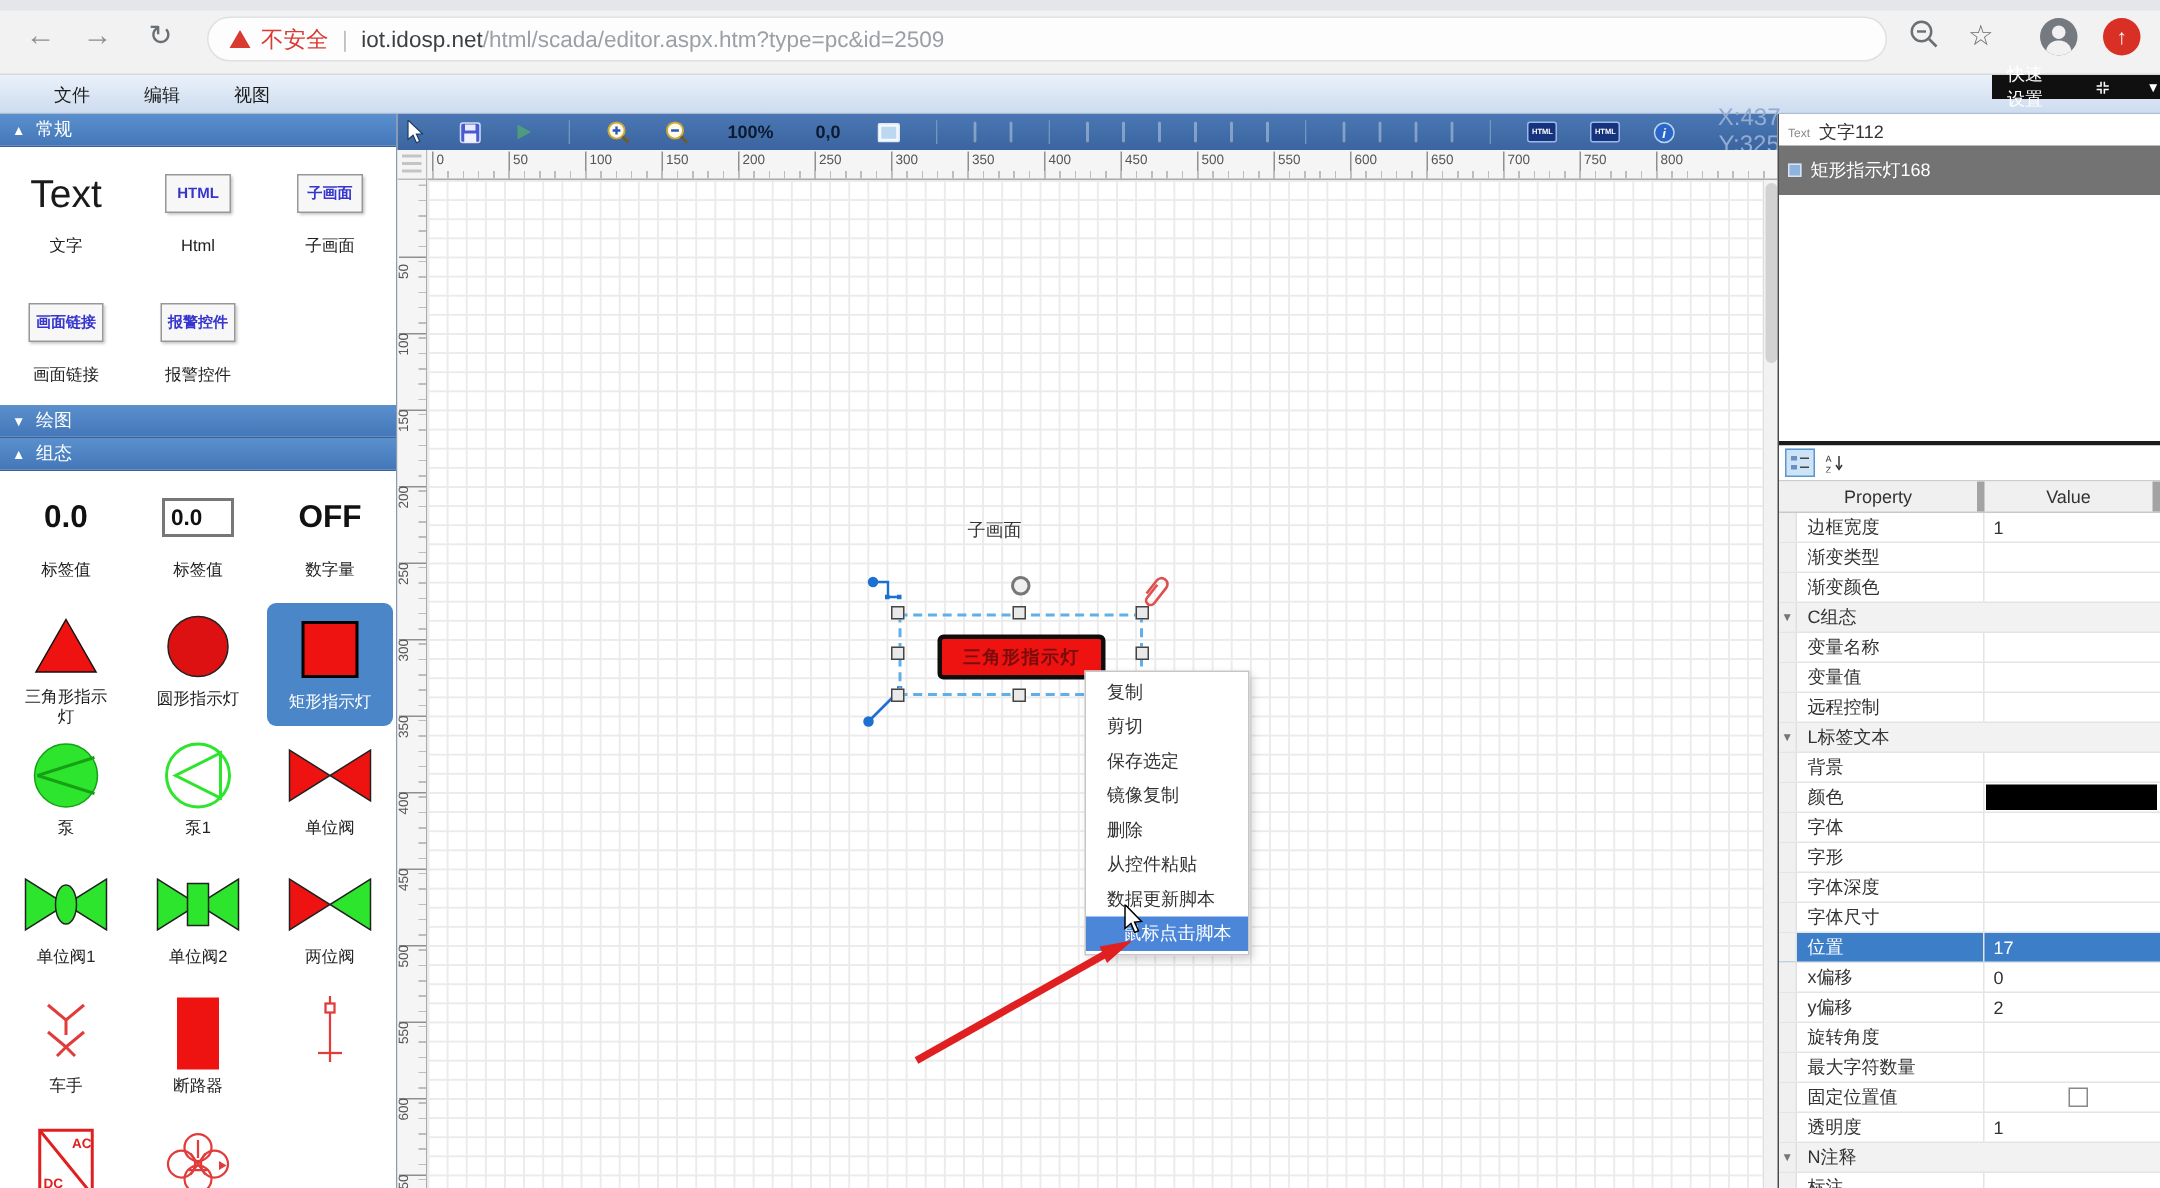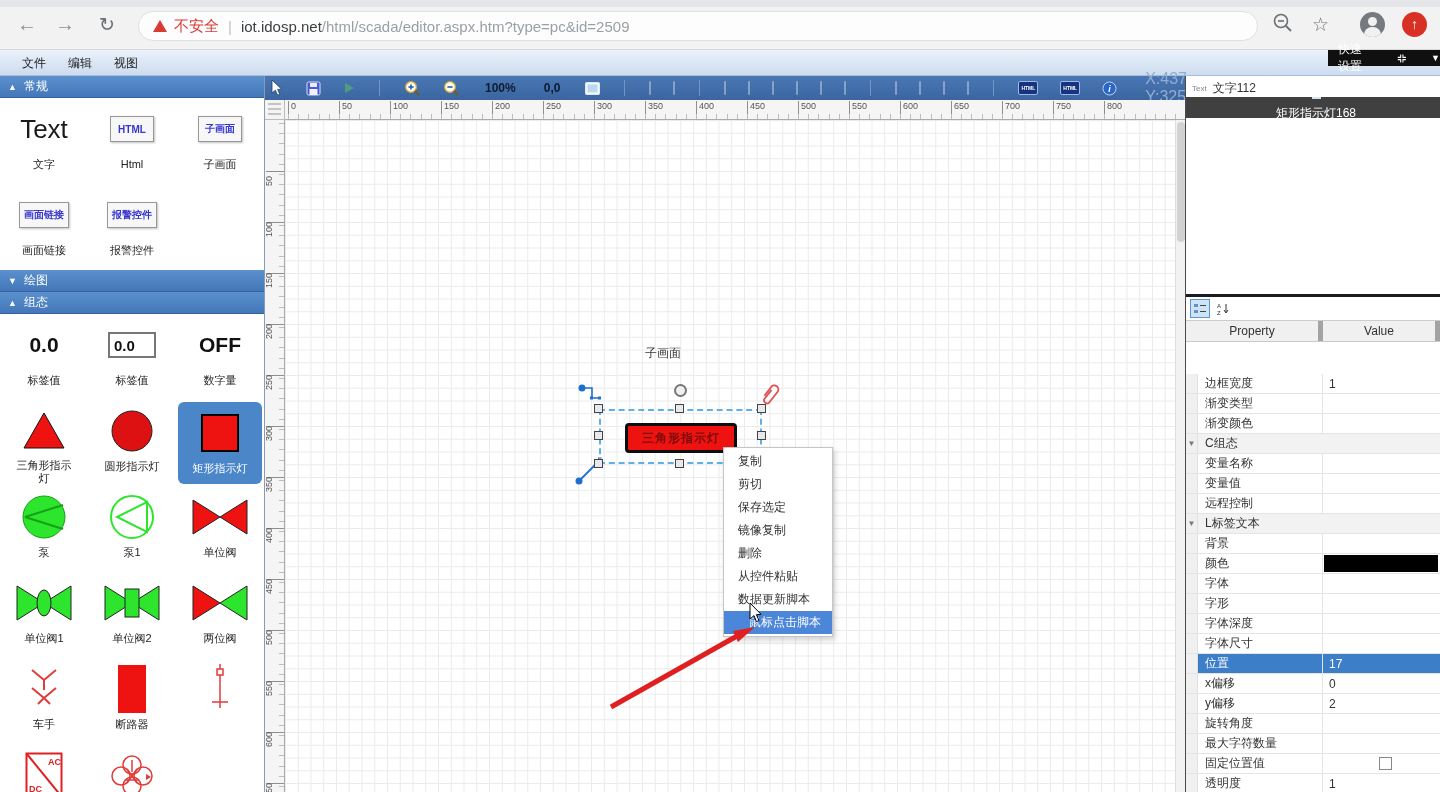--- a/index.html
+++ b/index.html
@@ -19,21 +19,21 @@
   .url-path { color:#9aa0a6; font-size:15px; }
   .bicon { position:absolute; top:12px; }
   .icon-zoomout { left:1272px; } .icon-star { left:1312px; font-size:19px; color:#6a6f74; top:13px;}
   .avatar { left:1360px; width:25px; height:25px; border-radius:50%; background:#757a80; overflow:hidden; }
   .avatar .head { position:absolute; left:8px; top:5px; width:9px; height:9px; border-radius:50%; background:#f1f1f1; }
   .avatar .body { position:absolute; left:4px; top:15px; width:17px; height:12px; border-radius:8px 8px 0 0; background:#f1f1f1; }
   .updbadge { left:1402px; width:25px; height:25px; border-radius:50%; background:#d93025; color:#fff; text-align:center; font-size:14px; line-height:24px; font-weight:bold; }
 
   
   .menubar { position:absolute; left:0; top:50px; width:1440px; height:26px; background:linear-gradient(#eaf1fa,#cddcEF); border-bottom:1px solid #a9bdd6; }
-  .menu-item { float:left; margin-left:22px; margin-top:5px; font-size:12px; color:#1c1c1c; cursor:default; }
+  .menu-item { float:left; margin-left:36px; margin-top:5px; font-size:12px; color:#1c1c1c; cursor:default; }
   .quickset { position:absolute; right:0; top:0; width:112px; height:16px; background:#101010; color:#fff; display:flex; align-items:center; padding-left:10px; gap:24px; }
   .quickset .qs-label { font-size:12px; }
   .qs-dd { color:#fff; font-size:9px; }
 
   
   .palette { position:absolute; left:0; top:76px; width:265px; bottom:0; background:#fff; border-right:1px solid #8a9ab0; overflow:hidden; }
   .pal-header { height:22px; background:linear-gradient(#5b90cd,#4377b9); color:#fff; font-size:12px; display:flex; align-items:center; gap:7px; padding-left:8px; border-bottom:1px solid #36619c; }
   .pal-tri { font-size:9px; }
   .pal-grid { display:grid; grid-template-columns:88px 88px 88px; background:#fff; }
   .pal-item { height:86px; display:flex; flex-direction:column; align-items:center; justify-content:flex-start; padding-top:8px; cursor:default; }
@@ -41,21 +41,21 @@
   .pal-caption { font-size:11px; color:#222; text-align:center; max-width:64px; line-height:1.25; margin-top:6px; word-break:break-all; }
   .pal-item.sel { background:#4b87c8; border-radius:6px; margin:2px; height:82px; }
   .pal-item.sel .pal-caption { color:#fff; }
   .g-textsample { font-size:26px; color:#1a1a1a; }
   .g-biglabel { font-size:21px; font-weight:bold; color:#111; }
   .g-boxlabel { width:48px; height:26px; border:2px solid #777; font-size:15px; font-weight:bold; color:#111; display:flex; align-items:center; padding-left:4px; }
   .g-btn { min-width:44px; height:26px; background:#f7f7f7; border:1px solid #989898; box-shadow:1px 1px 2px rgba(0,0,0,.25); color:#3636cf; font-size:10px; font-weight:bold; display:flex; align-items:center; justify-content:center; padding:0 4px; }
 
   
   .editor { position:absolute; left:265px; right:255px; top:76px; bottom:0; }
-  .toolbar { position:absolute; left:0; right:0; top:0; height:24px; background:linear-gradient(#4a77b4,#3a659f); display:flex; align-items:center; padding-left:6px; gap:22px; }
+  .toolbar { position:absolute; left:0; right:0; top:0; height:24px; background:linear-gradient(#4a77b4,#3a659f); display:flex; align-items:center; padding-left:6px; gap:22px;text-align:center; }
   .tbtn { width:18px; height:18px; display:flex; align-items:center; justify-content:center; }
   .tb-num { color:#0d1b30; font-size:12px; font-weight:bold; padding:0 3px; }
   .vsep { width:1px; height:16px; background:#2c507f; border-right:1px solid #6e96c6; margin:0 2px; }
   .dimicon { width:16px; height:14px; background:rgba(255,255,255,.22); border:1px solid rgba(255,255,255,.18); border-radius:2px; }
   .htmlbadge { background:#16337e; border:1px solid #9db7e8; border-radius:2px; color:#fff; font-size:5px; font-weight:bold; padding:3px 2px; letter-spacing:0; }
   .coords { color:#93add2; font-size:16px; margin-left:6px; }
   .corner { position:absolute; left:0; top:24px; width:20px; height:20px; background:#f4f4f4; border-right:1px solid #bbb; border-bottom:1px solid #bbb; }
   .corner i { display:block; height:2px; margin:3px 3px 0 3px; background:#c4c4c4; }
   .rulerH { position:absolute; left:20px; right:0; top:24px; height:20px; background:#f5f5f5; border-bottom:1px solid #aaa; overflow:hidden; }
   .rulerH:after { content:""; position:absolute; left:3px; right:0; bottom:0; height:5px; background:repeating-linear-gradient(90deg,#bdbdbd 0 1px,transparent 1px 10.2px); }
@@ -76,30 +76,30 @@
   .rot-handle { position:absolute; left:389px; top:264px; width:13px; height:13px; border:2px solid #777; background:#f0f0f0; border-radius:50%; }
   .jump-btn { position:absolute; left:340px; top:303px; width:112px; height:30px; background:#ee1311; border:3px solid #0d0d0d; border-radius:4px; color:#7a0c0c; font-size:12px; font-weight:bold; display:flex; align-items:center; justify-content:center; letter-spacing:1px; }
   .ctx-menu { position:absolute; left:438px; top:327px; width:110px; background:#fff; border:1px solid #c6c6c6; box-shadow:2px 3px 6px rgba(0,0,0,.18); padding:2px 0; }
   .ctx-item { height:23px; line-height:23px; font-size:12px; color:#333; padding-left:14px; cursor:default; }
   .ctx-item.hl { background:#4b86d8; color:#fff;text-align:center; }
 
   
   .rightpanel { position:absolute; right:0; top:76px; width:255px; bottom:0; background:#fff; border-left:1px solid #4a4a4a; }
   .obj-row { height:17px; display:flex; align-items:center; gap:6px; padding-left:6px; font-size:12px; color:#333; }
   .obj-row .obj-typetxt { font-size:8px; color:#888; }
-  .obj-row.sel { height:21px; background:#404040; color:#fff;flex-direction:column; }
+  .obj-row.sel { height:33px; background:#737373; color:#fff; }
   .obj-sq { width:9px; height:9px; background:#8fb3dd; border:1px solid #d7e4f2; }
   .rp-splitter { position:absolute; left:0; right:0; top:218px; height:3px; background:#1c1c1c; }
   .prop-toolbar { position:absolute; left:0; right:0; top:221px; height:24px; background:#fff; border-bottom:1px solid #ccc; display:flex; align-items:center; gap:3px; padding-left:4px; }
   .ptb-btn { width:20px; height:19px; border:1px solid transparent; display:flex; align-items:center; justify-content:center; font-size:8px; color:#333; }
   .ptb-btn.sel { background:#cde4f7; border-color:#5a96d0; }
   .grid-head { position:absolute; left:0; right:0; top:245px; height:21px; display:flex; background:#f0f0f0; border-bottom:1px solid #c9c9c9; }
   .gh-cell { font-size:12px; color:#333; display:flex; align-items:center; justify-content:center; border-right:5px solid #a3a3a3; }
   .gh-prop { width:137px; } .gh-val { flex:1; }
-  .prop-rows { position:absolute; left:0; right:0; top:266px; bottom:0; overflow:hidden;margin-top:32px; }
+  .prop-rows { position:absolute; left:0; right:0; top:266px; bottom:0; overflow:hidden; }
   .prow { height:20px; display:flex; border-bottom:1px solid #e4e4e4; font-size:12px; color:#333; }
   .p-gutter { width:12px; background:#f0f0f0; border-right:1px solid #e0e0e0; font-size:8px; color:#777; display:flex; align-items:center; justify-content:center; }
   .p-name { width:125px; display:flex; align-items:center; padding-left:7px; border-right:1px solid #e4e4e4; }
   .p-val { flex:1; display:flex; align-items:center; padding-left:6px; position:relative; }
   .prow.cat { background:#f2f2f2; }
   .prow.cat .p-name { border-right-color:transparent; }
   .prow.selrow { background:#3d7ec9; }
   .prow.selrow .p-name, .prow.selrow .p-val { color:#fff; }
   .swatch { position:absolute; left:1px; right:2px; top:1px; bottom:1px; }
   .pcheck { width:13px; height:13px; border:1px solid #888; background:#fff; margin-left:50px; }

